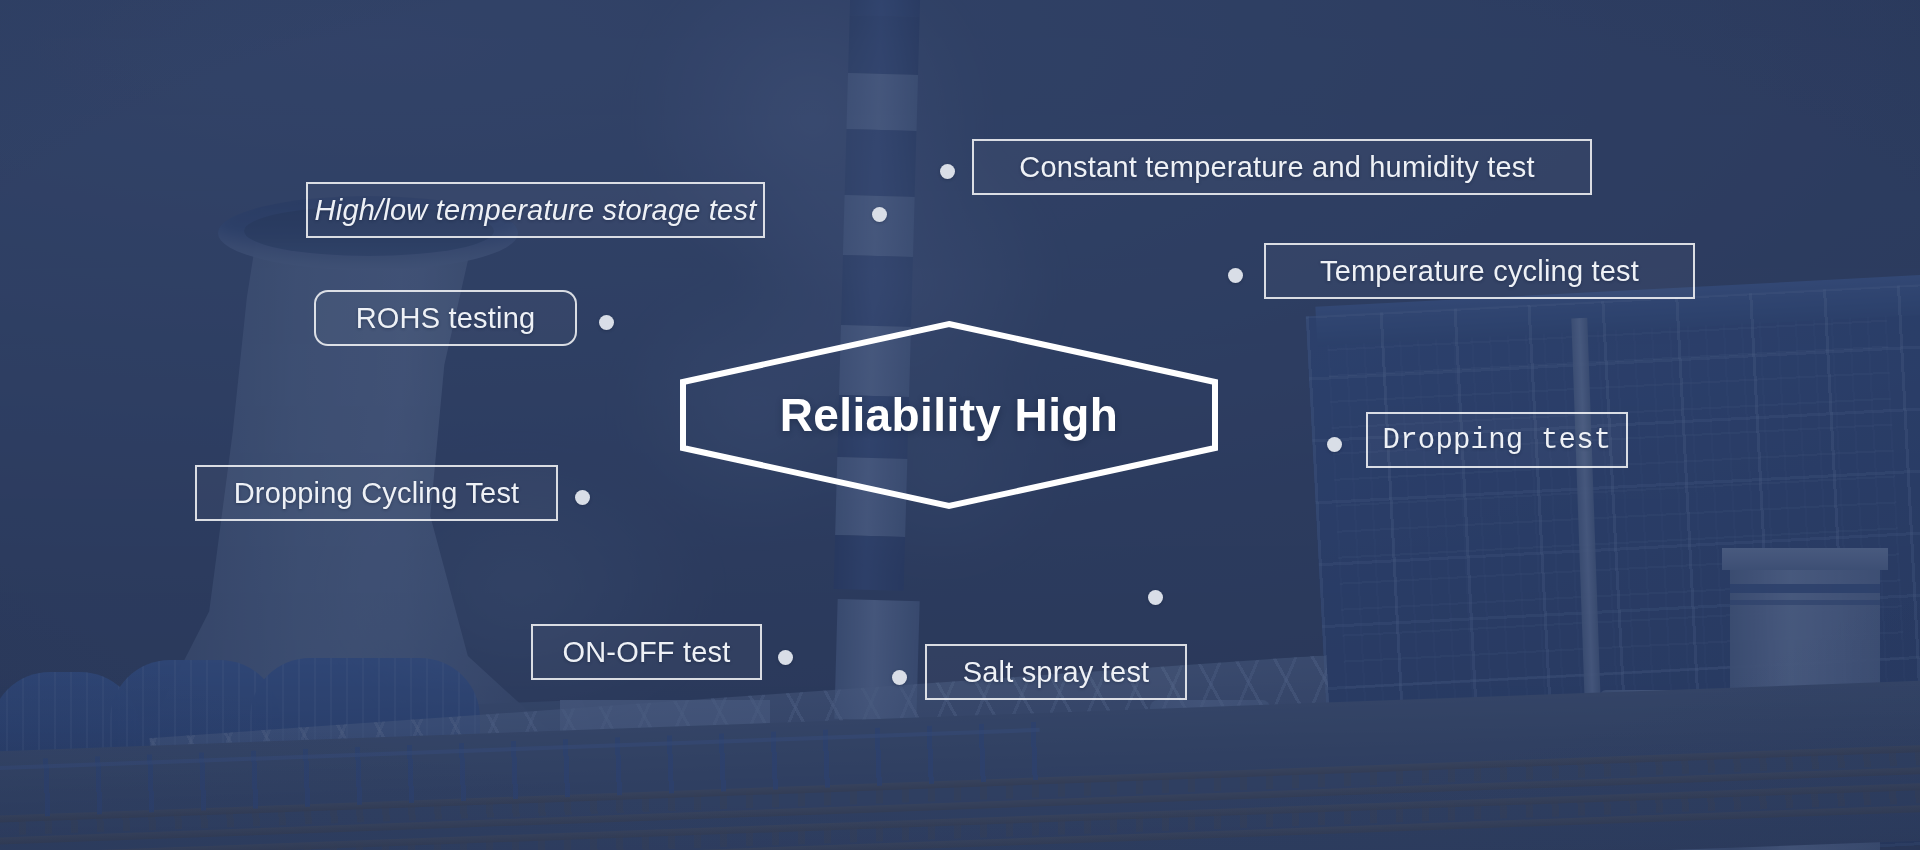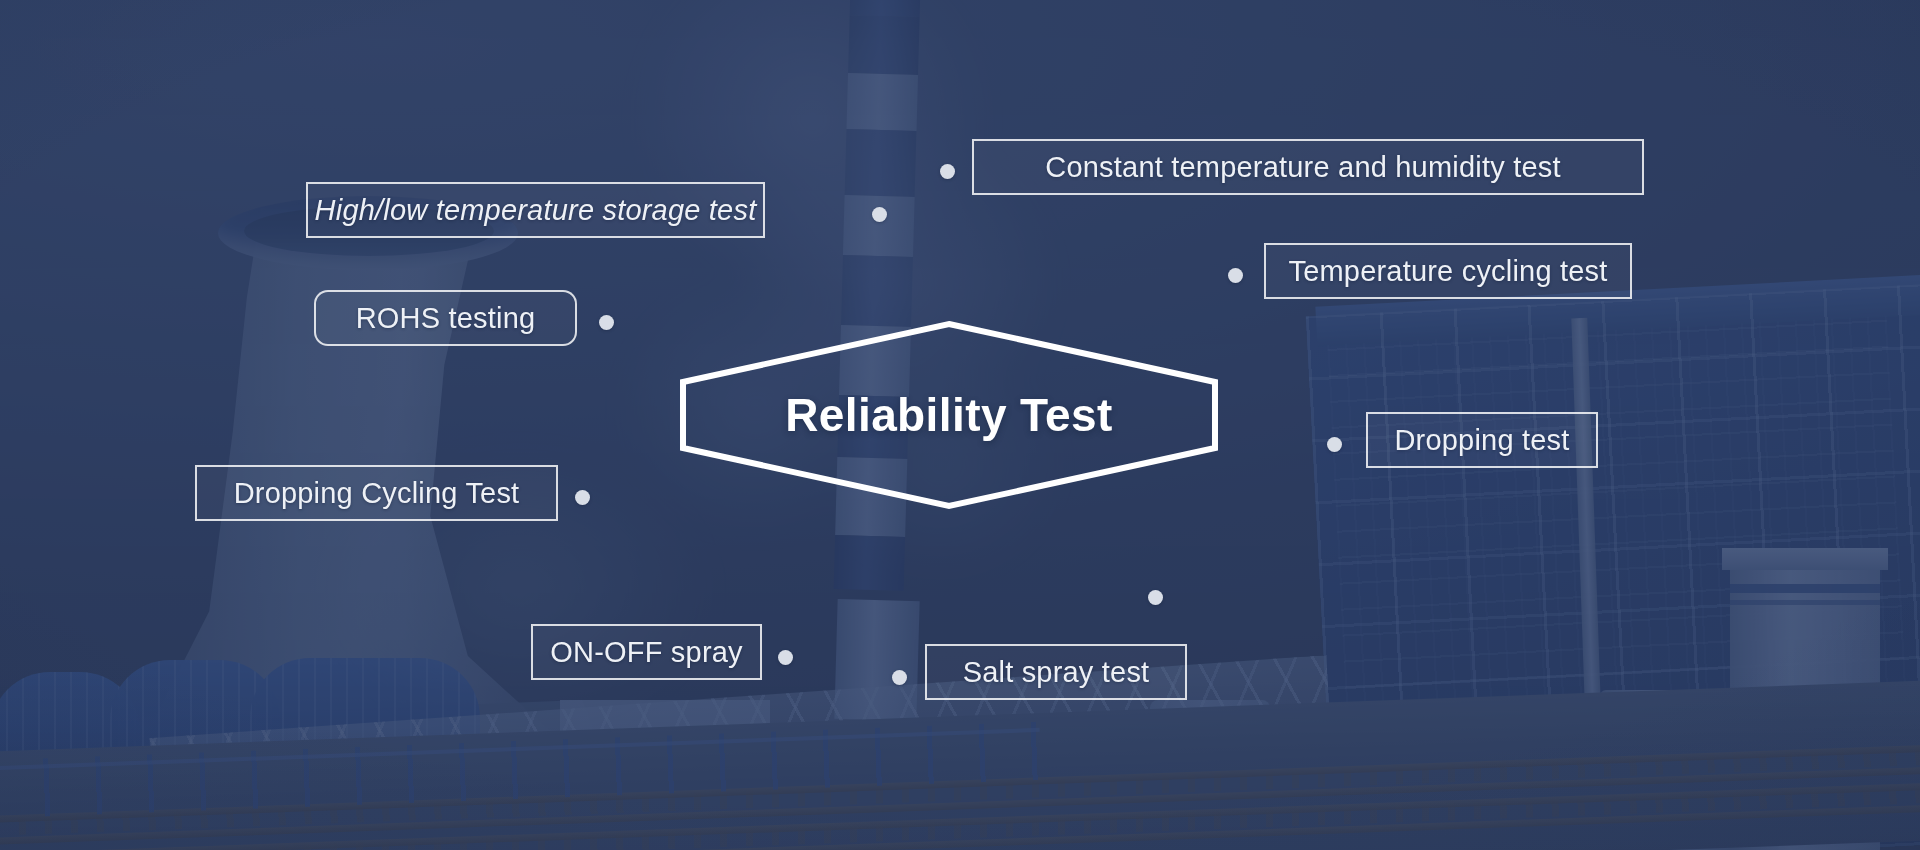--- a/index.html
+++ b/index.html
@@ -344,43 +344,43 @@
     <div class="tint2"></div>
     <div class="vig"></div>
   </div>
 
   <div class="content">
 
     <div class="hex-wrap">
       <svg class="hex-svg" viewBox="0 0 540 190" preserveAspectRatio="none">
         <polygon points="270,4 536,62 536,128 270,186 4,128 4,62" fill="none" stroke="#ffffff" stroke-width="6" stroke-linejoin="miter"></polygon>
       </svg>
-      <div class="hex-title">Reliability Test</div>
+      <div class="hex-title">Reliability High</div>
     </div>
 
-    <div class="label-box" style="left:972px; top:139px; width:672px;padding-left:12px;">Constant temperature and humidity test</div>
+    <div class="label-box" style="left:972px; top:139px; width:620px;padding-left:12px;">Constant temperature and humidity test</div>
     <div class="dot" style="left:940px; top:164px;"></div>
 
     <div class="label-box" style="left:306px; top:182px; width:459px;font-style:italic;">High/low temperature storage test</div>
     <div class="dot" style="left:872px; top:207px;"></div>
 
-    <div class="label-box" style="left:1264px; top:243px; width:368px;text-align:center;">Temperature cycling test</div>
+    <div class="label-box" style="left:1264px; top:243px; width:431px;text-align:center;">Temperature cycling test</div>
     <div class="dot" style="left:1228px; top:268px;"></div>
 
     <div class="label-box" style="left:314px; top:290px; width:263px;border-radius:14px;">ROHS testing</div>
     <div class="dot" style="left:599px; top:315px;"></div>
 
-    <div class="label-box" style="left:1366px; top:412px; width:232px;">Dropping test</div>
+    <div class="label-box" style="left:1366px; top:412px; width:262px;font-family:Liberation Mono, monospace;">Dropping test</div>
     <div class="dot" style="left:1327px; top:437px;"></div>
 
     <div class="label-box" style="left:195px; top:465px; width:363px;">Dropping Cycling Test</div>
     <div class="dot" style="left:575px; top:490px;"></div>
 
     <div class="dot" style="left:1148px; top:590px;"></div>
 
-    <div class="label-box" style="left:531px; top:624px; width:231px;">ON-OFF spray</div>
+    <div class="label-box" style="left:531px; top:624px; width:231px;">ON-OFF test</div>
     <div class="dot" style="left:778px; top:650px;"></div>
 
     <div class="label-box" style="left:925px; top:644px; width:262px;">Salt spray test</div>
     <div class="dot" style="left:892px; top:670px;"></div>
 
   </div>
 </div>
 
 </body></html>

